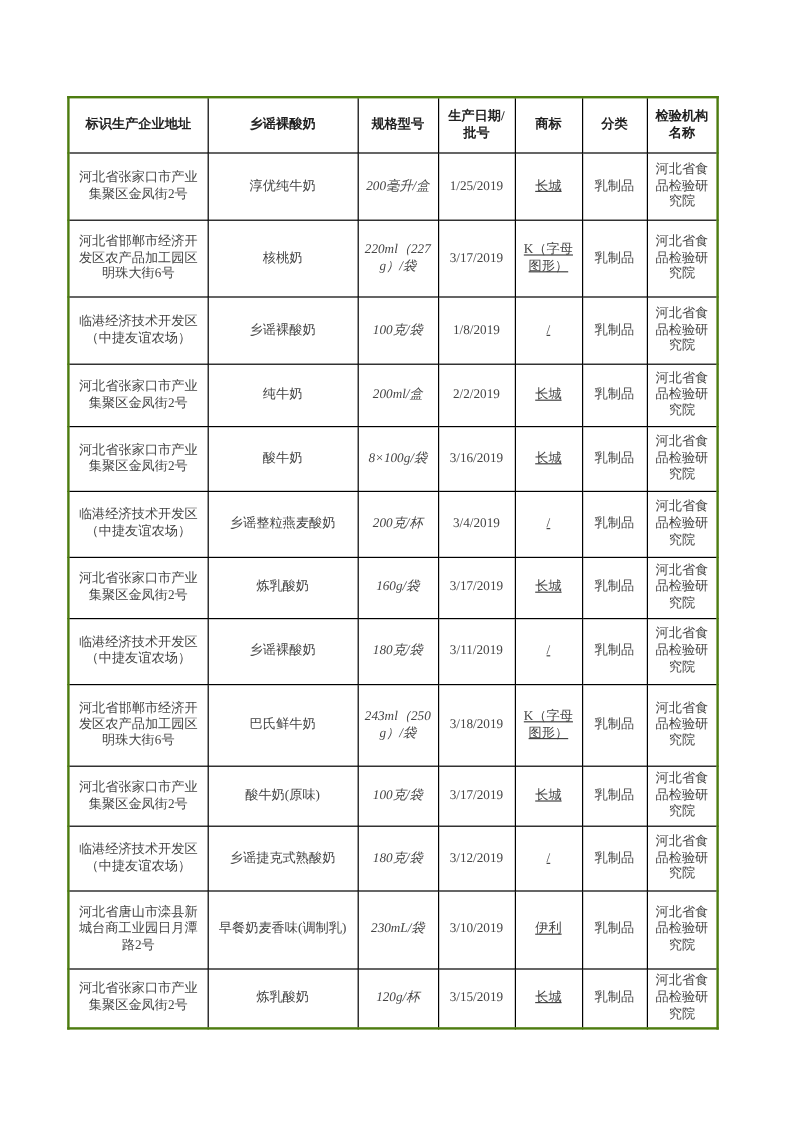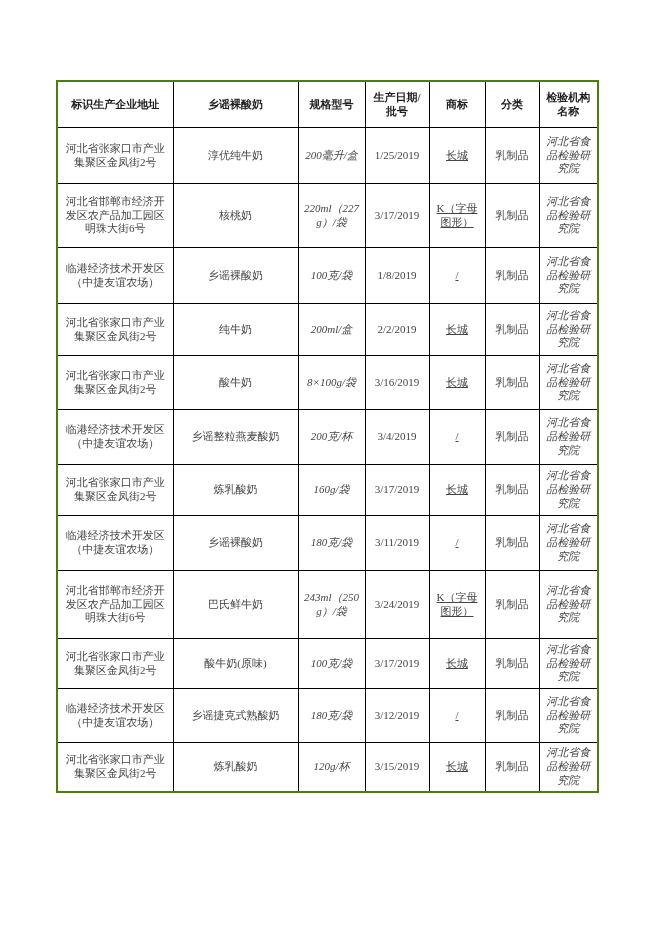--- a/index.html
+++ b/index.html
@@ -39,21 +39,21 @@
   }
   table.data-table th {
     font-weight: bold;
     color: #1f1f1f;
     height: 41px;
     padding: 2px 3px;
   }
   td.col-address { padding: 2px 3px; }
   td.col-spec { padding: 2px 5px; font-style: italic; }
   td.col-brand { padding: 2px 3px; text-decoration: underline; }
-  td.col-agency { padding: 2px 5px; font-style: italic; }
+  td.col-agency { padding: 2px 5px; }
 </style>
 </head>
 <body>
 
 <div class="sheet">
   <table class="data-table">
     <colgroup>
       <col style="width:116px">
       <col style="width:125px">
       <col style="width:67px">
@@ -143,21 +143,21 @@
           <td class="col-spec">180克/袋</td>
           <td class="col-production_date">3/11/2019</td>
           <td class="col-brand">/</td>
           <td class="col-category">乳制品</td>
           <td class="col-agency">河北省食品检验研究院</td>
         </tr>
         <tr style="height: 68px;">
           <td class="col-address">河北省邯郸市经济开发区农产品加工园区明珠大街6号</td>
           <td class="col-food_name">巴氏鲜牛奶</td>
           <td class="col-spec">243ml（250g）/袋</td>
-          <td class="col-production_date">3/24/2019</td>
+          <td class="col-production_date">3/18/2019</td>
           <td class="col-brand">K（字母图形）</td>
           <td class="col-category">乳制品</td>
           <td class="col-agency">河北省食品检验研究院</td>
         </tr>
         <tr style="height: 50px;">
           <td class="col-address">河北省张家口市产业集聚区金凤街2号</td>
           <td class="col-food_name">酸牛奶(原味)</td>
           <td class="col-spec">100克/袋</td>
           <td class="col-production_date">3/17/2019</td>
           <td class="col-brand">长城</td>
@@ -166,20 +166,29 @@
         </tr>
         <tr style="height: 54px;">
           <td class="col-address">临港经济技术开发区（中捷友谊农场）</td>
           <td class="col-food_name">乡谣捷克式熟酸奶</td>
           <td class="col-spec">180克/袋</td>
           <td class="col-production_date">3/12/2019</td>
           <td class="col-brand">/</td>
           <td class="col-category">乳制品</td>
           <td class="col-agency">河北省食品检验研究院</td>
         </tr>
+        <tr style="height: 65px;">
+          <td class="col-address">河北省唐山市滦县新城台商工业园日月潭路2号</td>
+          <td class="col-food_name">早餐奶麦香味(调制乳)</td>
+          <td class="col-spec">230mL/袋</td>
+          <td class="col-production_date">3/10/2019</td>
+          <td class="col-brand">伊利</td>
+          <td class="col-category">乳制品</td>
+          <td class="col-agency">河北省食品检验研究院</td>
+        </tr>
         <tr style="height: 49px;">
           <td class="col-address">河北省张家口市产业集聚区金凤街2号</td>
           <td class="col-food_name">炼乳酸奶</td>
           <td class="col-spec">120g/杯</td>
           <td class="col-production_date">3/15/2019</td>
           <td class="col-brand">长城</td>
           <td class="col-category">乳制品</td>
           <td class="col-agency">河北省食品检验研究院</td>
         </tr>
       </tbody>

